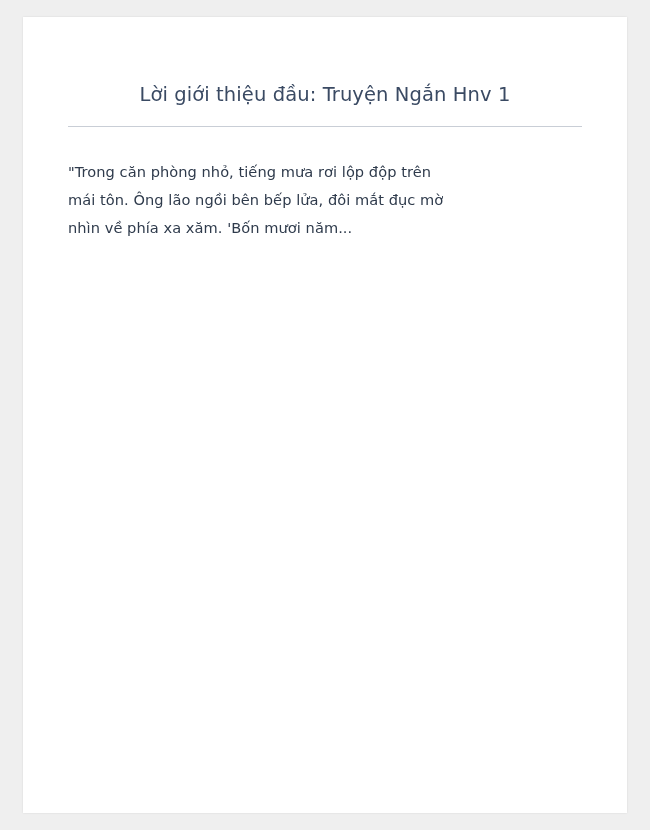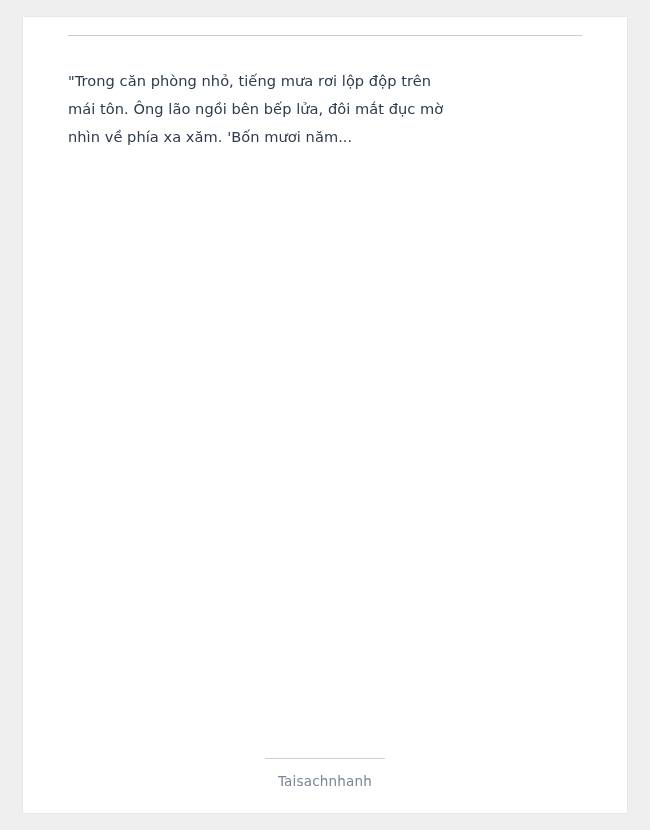--- a/index.html
+++ b/index.html
@@ -72,22 +72,19 @@
     font-size: 13.5px;
     color: #7b8596;
     letter-spacing: 0.2px;
   }
 </style>
 </head>
 <body>
 
 <div class="page">
   <div class="doc-inner">
+    <h1 class="doc-title">Lời giới thiệu đầu: Truyện Ngắn Hnv 1</h1>
     <div class="title-rule"></div>
     <div class="body-text">"Trong căn phòng nhỏ, tiếng mưa rơi lộp độp trên
 mái tôn. Ông lão ngồi bên bếp lửa, đôi mắt đục mờ
 nhìn về phía xa xăm. 'Bốn mươi năm...</div>
   </div>
-  <div class="footer">
-    <div class="footer-rule"></div>
-    <div class="footer-text">Taisachnhanh</div>
-  </div>
 </div>
 
 </body></html>

